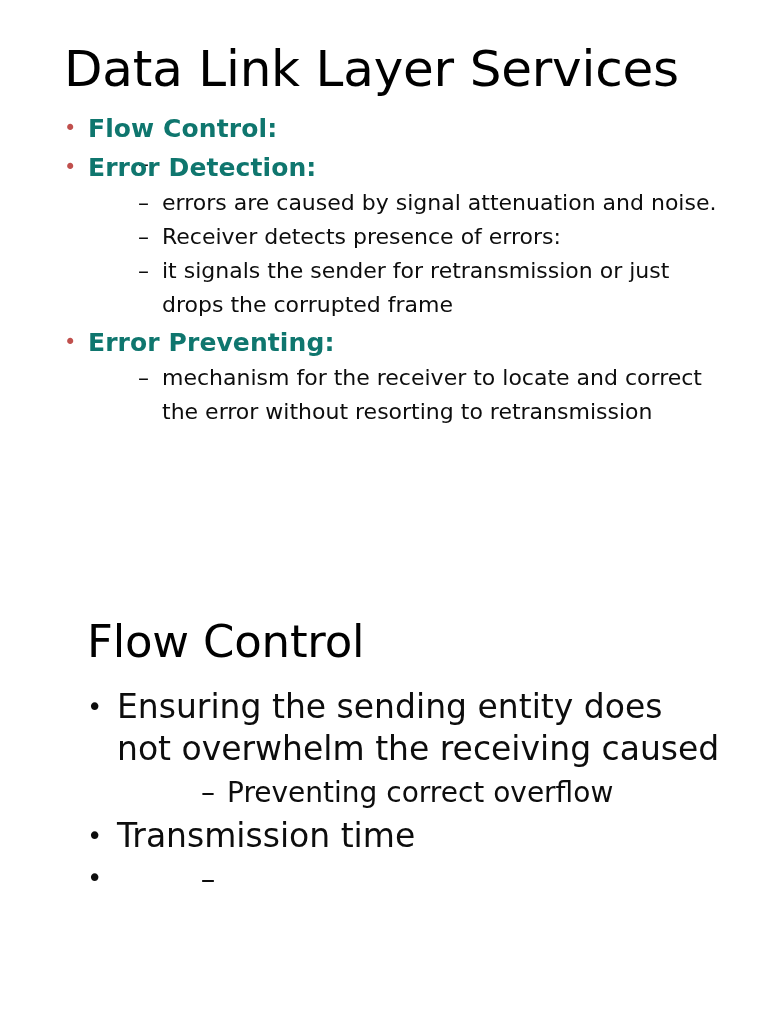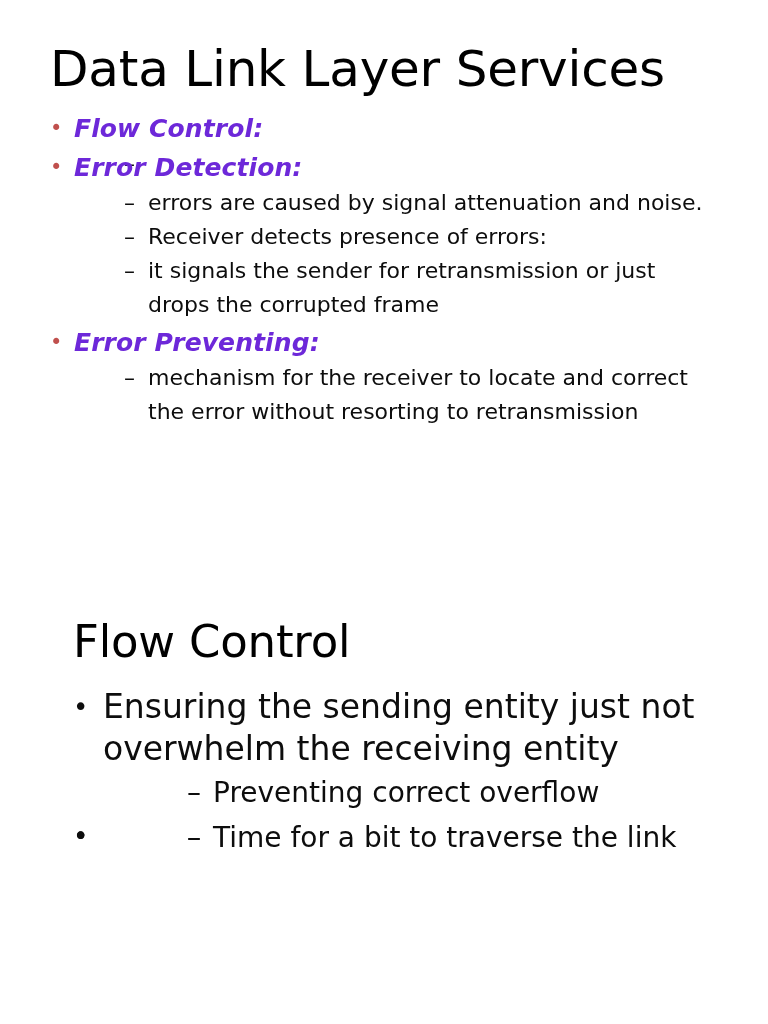--- a/index.html
+++ b/index.html
@@ -20,21 +20,21 @@
   .page {
     position: relative;
     width: 768px;
     height: 1024px;
     background: #ffffff;
   }
 
   
   .slide {
     position: absolute;
-    left: 4px;
+    left: 18px;
     width: 704px;
     box-sizing: border-box;
   }
   .slide-1 { top: 0; }
   .slide-2 { top: 596px; padding-left: 24px; }
 
   
   .slide-title {
     margin: 0;
     font-weight: 400;
@@ -100,22 +100,21 @@
   }
   .s1-body .lvl1 > .marker {
     left: 46px;
     font-size: 21px;
     line-height: 37px;
     color: #c0504d;
   }
   .s1-body .lvl1 > .txt {
     padding-left: 22px;
     font-weight: bold;
-    font-style: italic;
-    color: #6d28d9;
+    color: #0f766e;
     letter-spacing: 0.1px;
   }
   .s1-body .sublist {
     list-style: none;
     margin: 0;
     padding: 0;
   }
   .s1-body .lvl2 {
     padding-left: 96px;
     margin: 0;
@@ -226,44 +225,44 @@
   </section>
 
   <section class="slide slide-2">
 
     <h1 class="slide-title title-medium">Flow Control</h1>
 
     <ul class="bullets s2-body">
 
       <li class="lvl1">
         <span class="marker dot">•</span>
-        <span class="txt">Ensuring the sending entity just not overwhelm the receiving entity</span>
+        <span class="txt">Ensuring the sending entity does not overwhelm the receiving caused</span>
         <ul class="sublist">
           <li class="lvl2">
             <span class="marker">–</span>
             <span class="txt">Preventing correct overflow</span>
           </li>
         </ul>
       </li>
 
       <li class="lvl1">
         <span class="marker dot">•</span>
-        <ul class="sublist">
-          <li class="lvl2">
-            <span class="marker">–</span>
-          </li>
-        </ul>
-      </li>
-
-      <li class="lvl1">
-        <span class="marker dot">•</span>
-        <ul class="sublist">
-          <li class="lvl2">
-            <span class="marker">–</span>
-            <span class="txt">Time for a bit to traverse the link</span>
+        <span class="txt">Transmission time</span>
+        <ul class="sublist">
+          <li class="lvl2">
+            <span class="marker">–</span>
+          </li>
+        </ul>
+      </li>
+
+      <li class="lvl1">
+        <span class="marker dot">•</span>
+        <ul class="sublist">
+          <li class="lvl2">
+            <span class="marker">–</span>
           </li>
         </ul>
       </li>
 
     </ul>
   </section>
 
 </div>
 
 </body></html>

